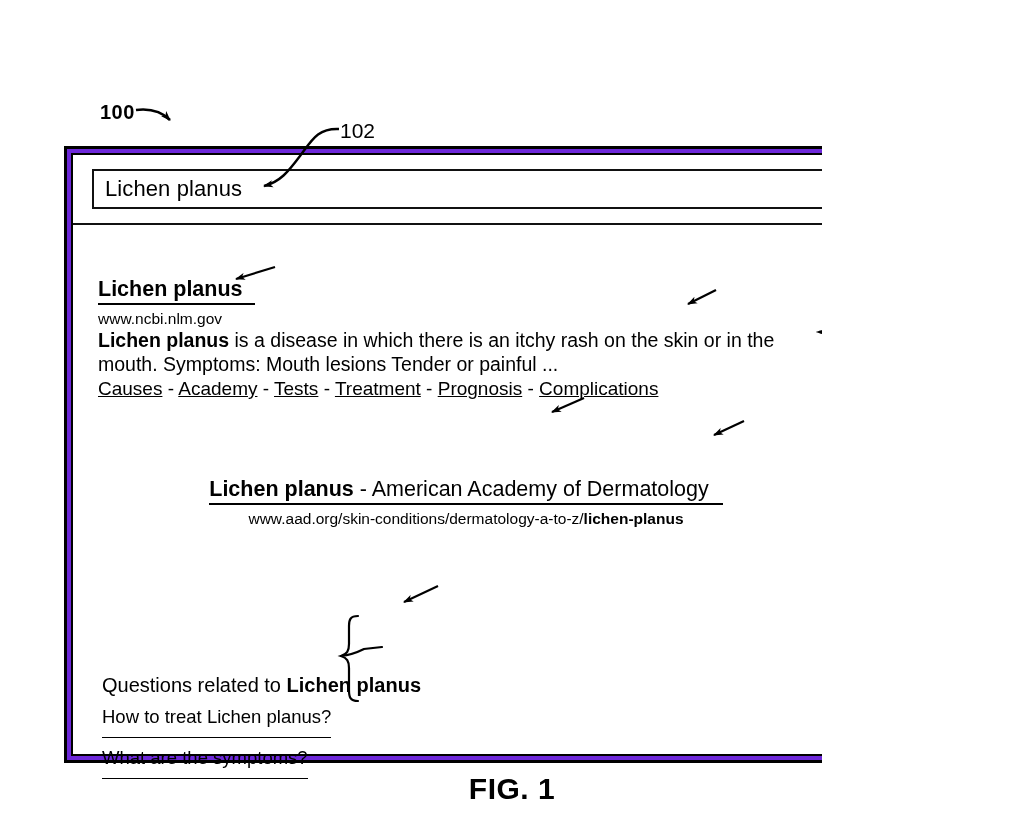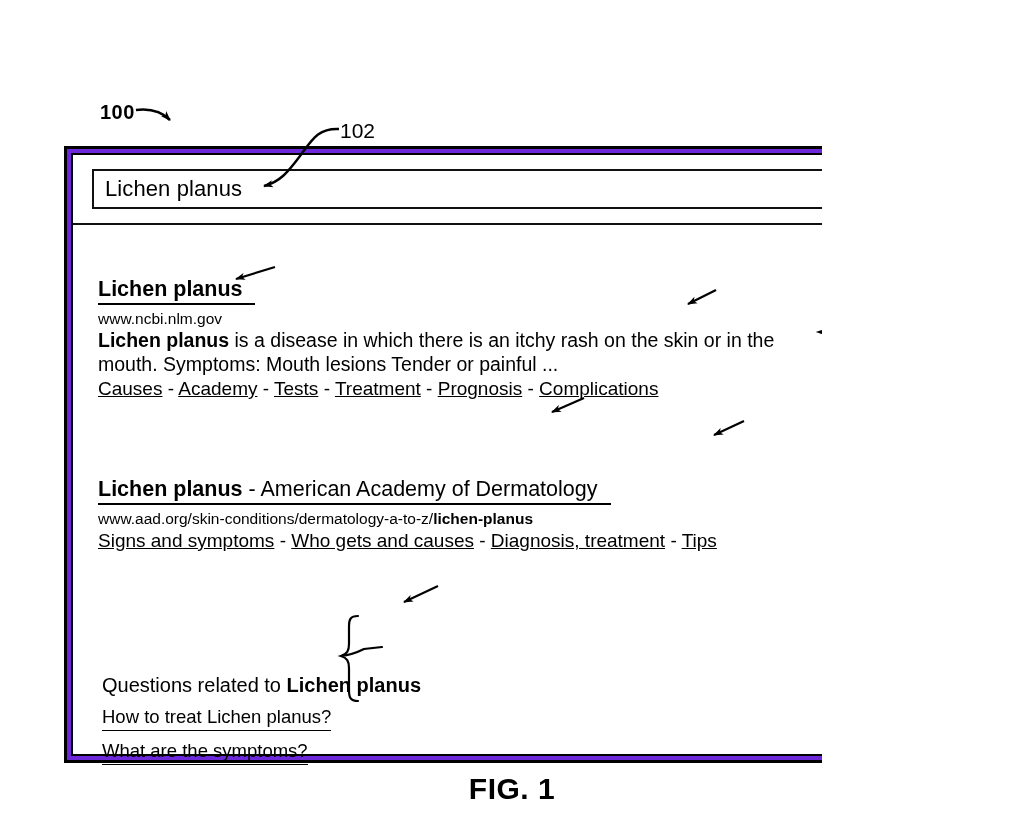--- a/index.html
+++ b/index.html
@@ -119,21 +119,21 @@
     right: 0;
     bottom: 0;
     padding: 0;
   }
 
   .result {
     position: absolute;
     left: 25px;
   }
   #result-1 { top: 51px; width: 700px; }
-  #result-2 { top: 251px; width: 736px; }
+  #result-2 { top: 251px; width: 736px; text-align: center; }
 
   .result-title {
     font-size: 21.5px;
     line-height: 26px;
     color: #000;
     white-space: nowrap;
     display: inline-block;
     border-bottom: 2px solid #000;
     padding-bottom: 1px;
   }
@@ -183,21 +183,21 @@
     line-height: 24px;
     white-space: nowrap;
   }
   .questions-heading .q-bold { font-weight: bold; }
   .question-item {
     font-size: 18.5px;
     line-height: 21px;
     margin-top: 9px;
     display: inline-block;
     border-bottom: 1.6px solid #000;
-    padding-bottom: 3px;
+    padding-bottom: 10px;
     white-space: nowrap;
   }
   .question-row { display: block; }
 
   
   #caption {
     position: absolute;
     left: 0;
     top: 736px;
     width: 1024px;
@@ -271,23 +271,20 @@
           </div>
         </div>
 
         <div class="result" id="result-2">
           <div class="result-title">
             <span class="t-strong">Lichen planus</span><span class="t-rest"> - American Academy of Dermatology</span><span style="display:inline-block;width:14px"></span>
           </div>
           <div class="result-url">
             <span>www.aad.org/skin-conditions/dermatology-a-to-z/</span><span class="u-bold">lichen-planus</span>
           </div>
-          <div class="result-links">
-            <span class="lk">Signs and symptoms</span><span class="sep"> - </span><span class="lk">Who gets and causes</span><span class="sep"> - </span><span class="lk">Diagnosis, treatment</span><span class="sep"> - </span><span class="lk">Tips</span>
-          </div>
         </div>
 
         <div id="questions">
           <div class="questions-heading">
             <span>Questions related to </span><span class="q-bold">Lichen planus</span>
           </div>
           <div class="question-row">
             <span class="question-item">How to treat Lichen planus?</span>
           </div>
           <div class="question-row">

